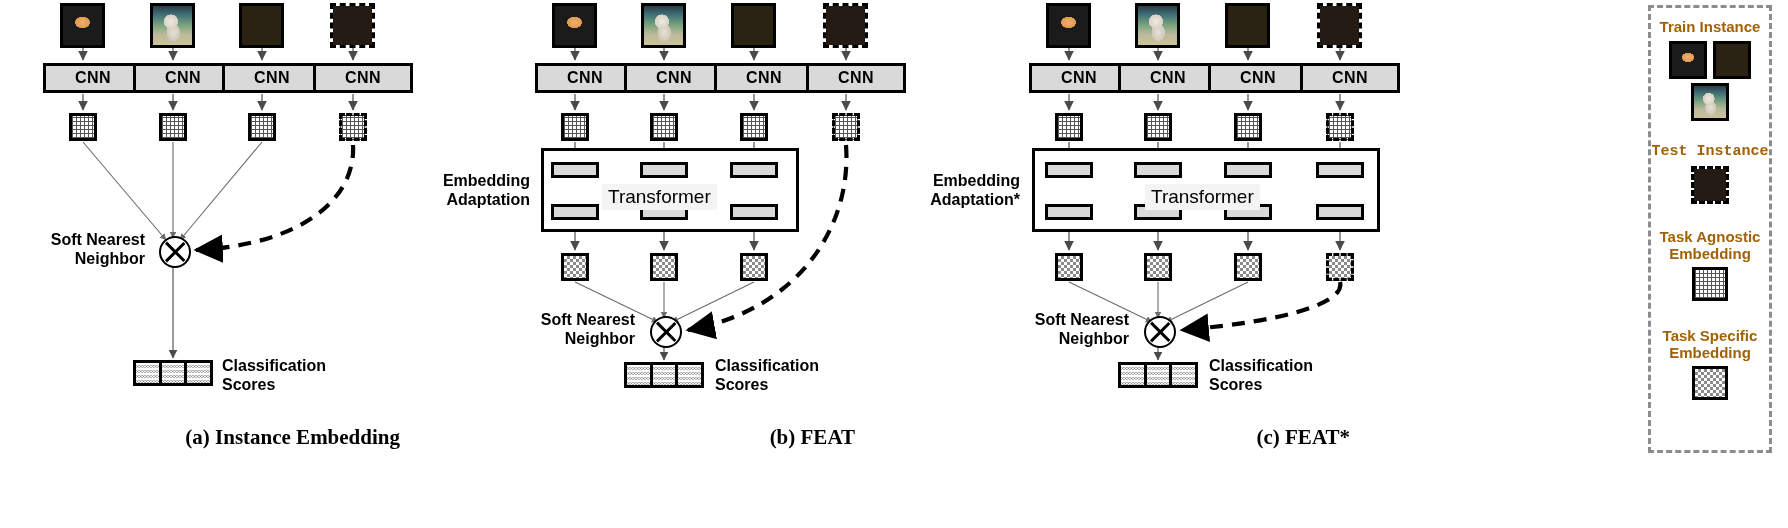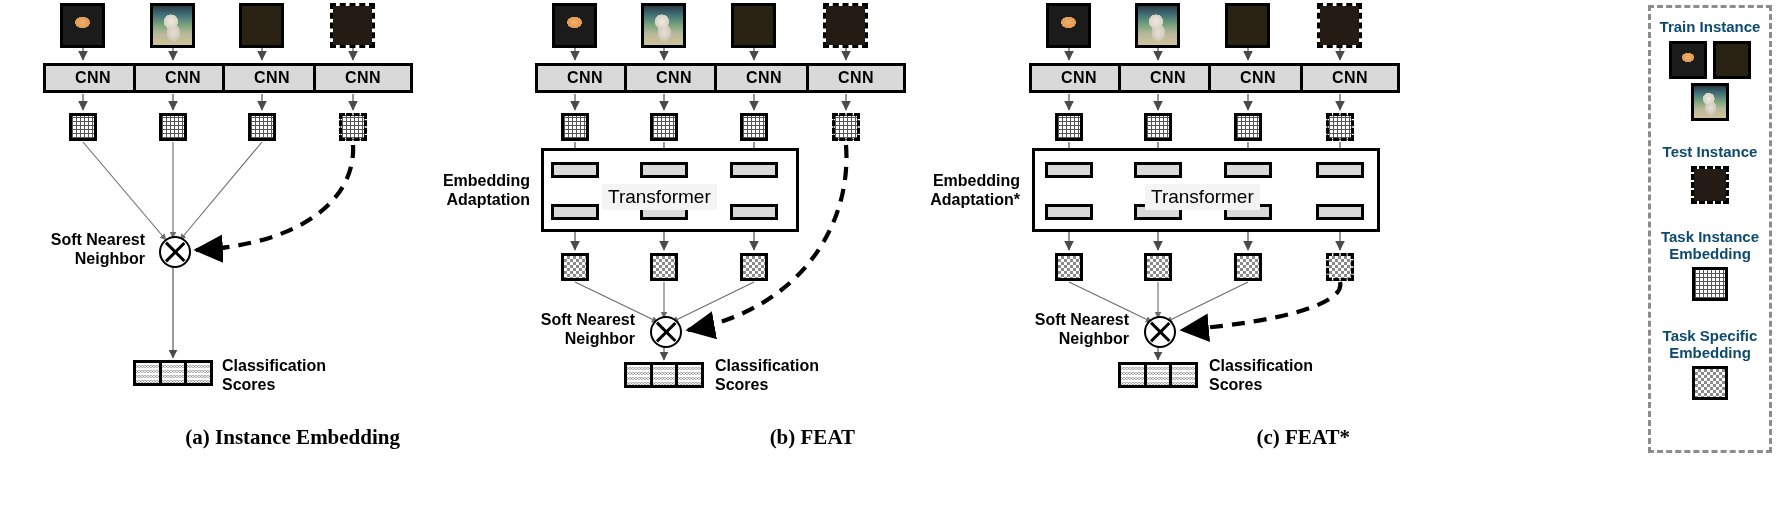--- a/index.html
+++ b/index.html
@@ -85,21 +85,21 @@
   
   .snn{width:28px;height:28px;border:2.5px solid #000;border-radius:50%;
        background:#fff;position:relative;}
   .snn::before,.snn::after{content:"";position:absolute;left:50%;top:50%;
        width:2.5px;height:26px;background:#000;transform-origin:50% 50%;}
   .snn::before{transform:translate(-50%,-50%) rotate(45deg);}
   .snn::after{transform:translate(-50%,-50%) rotate(-45deg);}
 
   
   .legend{box-sizing:border-box;border:3px dashed #8c8c8c;background:#fff;}
-  .leg-title{font-weight:bold;font-size:15px;color:#0c4a6e;text-align:center;}
+  .leg-title{font-weight:bold;font-size:15px;color:#a16207;text-align:center;}
 
   svg.wires{position:absolute;left:0;top:0;width:1788px;height:528px;
             pointer-events:none;overflow:visible;}
 </style>
 </head>
 <body>
 
 <svg class="wires">
   <defs>
     <marker id="ah" markerWidth="7" markerHeight="7" refX="5.6" refY="3" orient="auto">
@@ -358,27 +358,27 @@
 
   <div class="leg-title" style="margin-top:10px;">Train Instance</div>
   <div style="display:flex;justify-content:center;gap:6px;margin-top:6px;">
     <div class="thumb img-tiger" style="width:38px;height:38px;"></div>
     <div class="thumb img-cat" style="width:38px;height:38px;"></div>
   </div>
   <div style="display:flex;justify-content:center;margin-top:4px;">
     <div class="thumb img-dog" style="width:38px;height:38px;"></div>
   </div>
 
-  <div class="leg-title" style="margin-top:22px;">Test Instance</div>
+  <div class="leg-title" style="margin-top:22px;font-family:Liberation Mono, monospace;">Test Instance</div>
   <div style="display:flex;justify-content:center;margin-top:6px;">
     <div class="thumb test img-kitten" style="width:38px;height:38px;"></div>
   </div>
 
   <div class="leg-title" style="margin-top:24px;">
-    <div>Task Instance</div>
+    <div>Task Agnostic</div>
     <div>Embedding</div>
   </div>
   <div style="display:flex;justify-content:center;margin-top:5px;">
     <div class="emb" style="width:36px;height:34px;"></div>
   </div>
 
   <div class="leg-title" style="margin-top:26px;">
     <div>Task Specific</div>
     <div>Embedding</div>
   </div>

